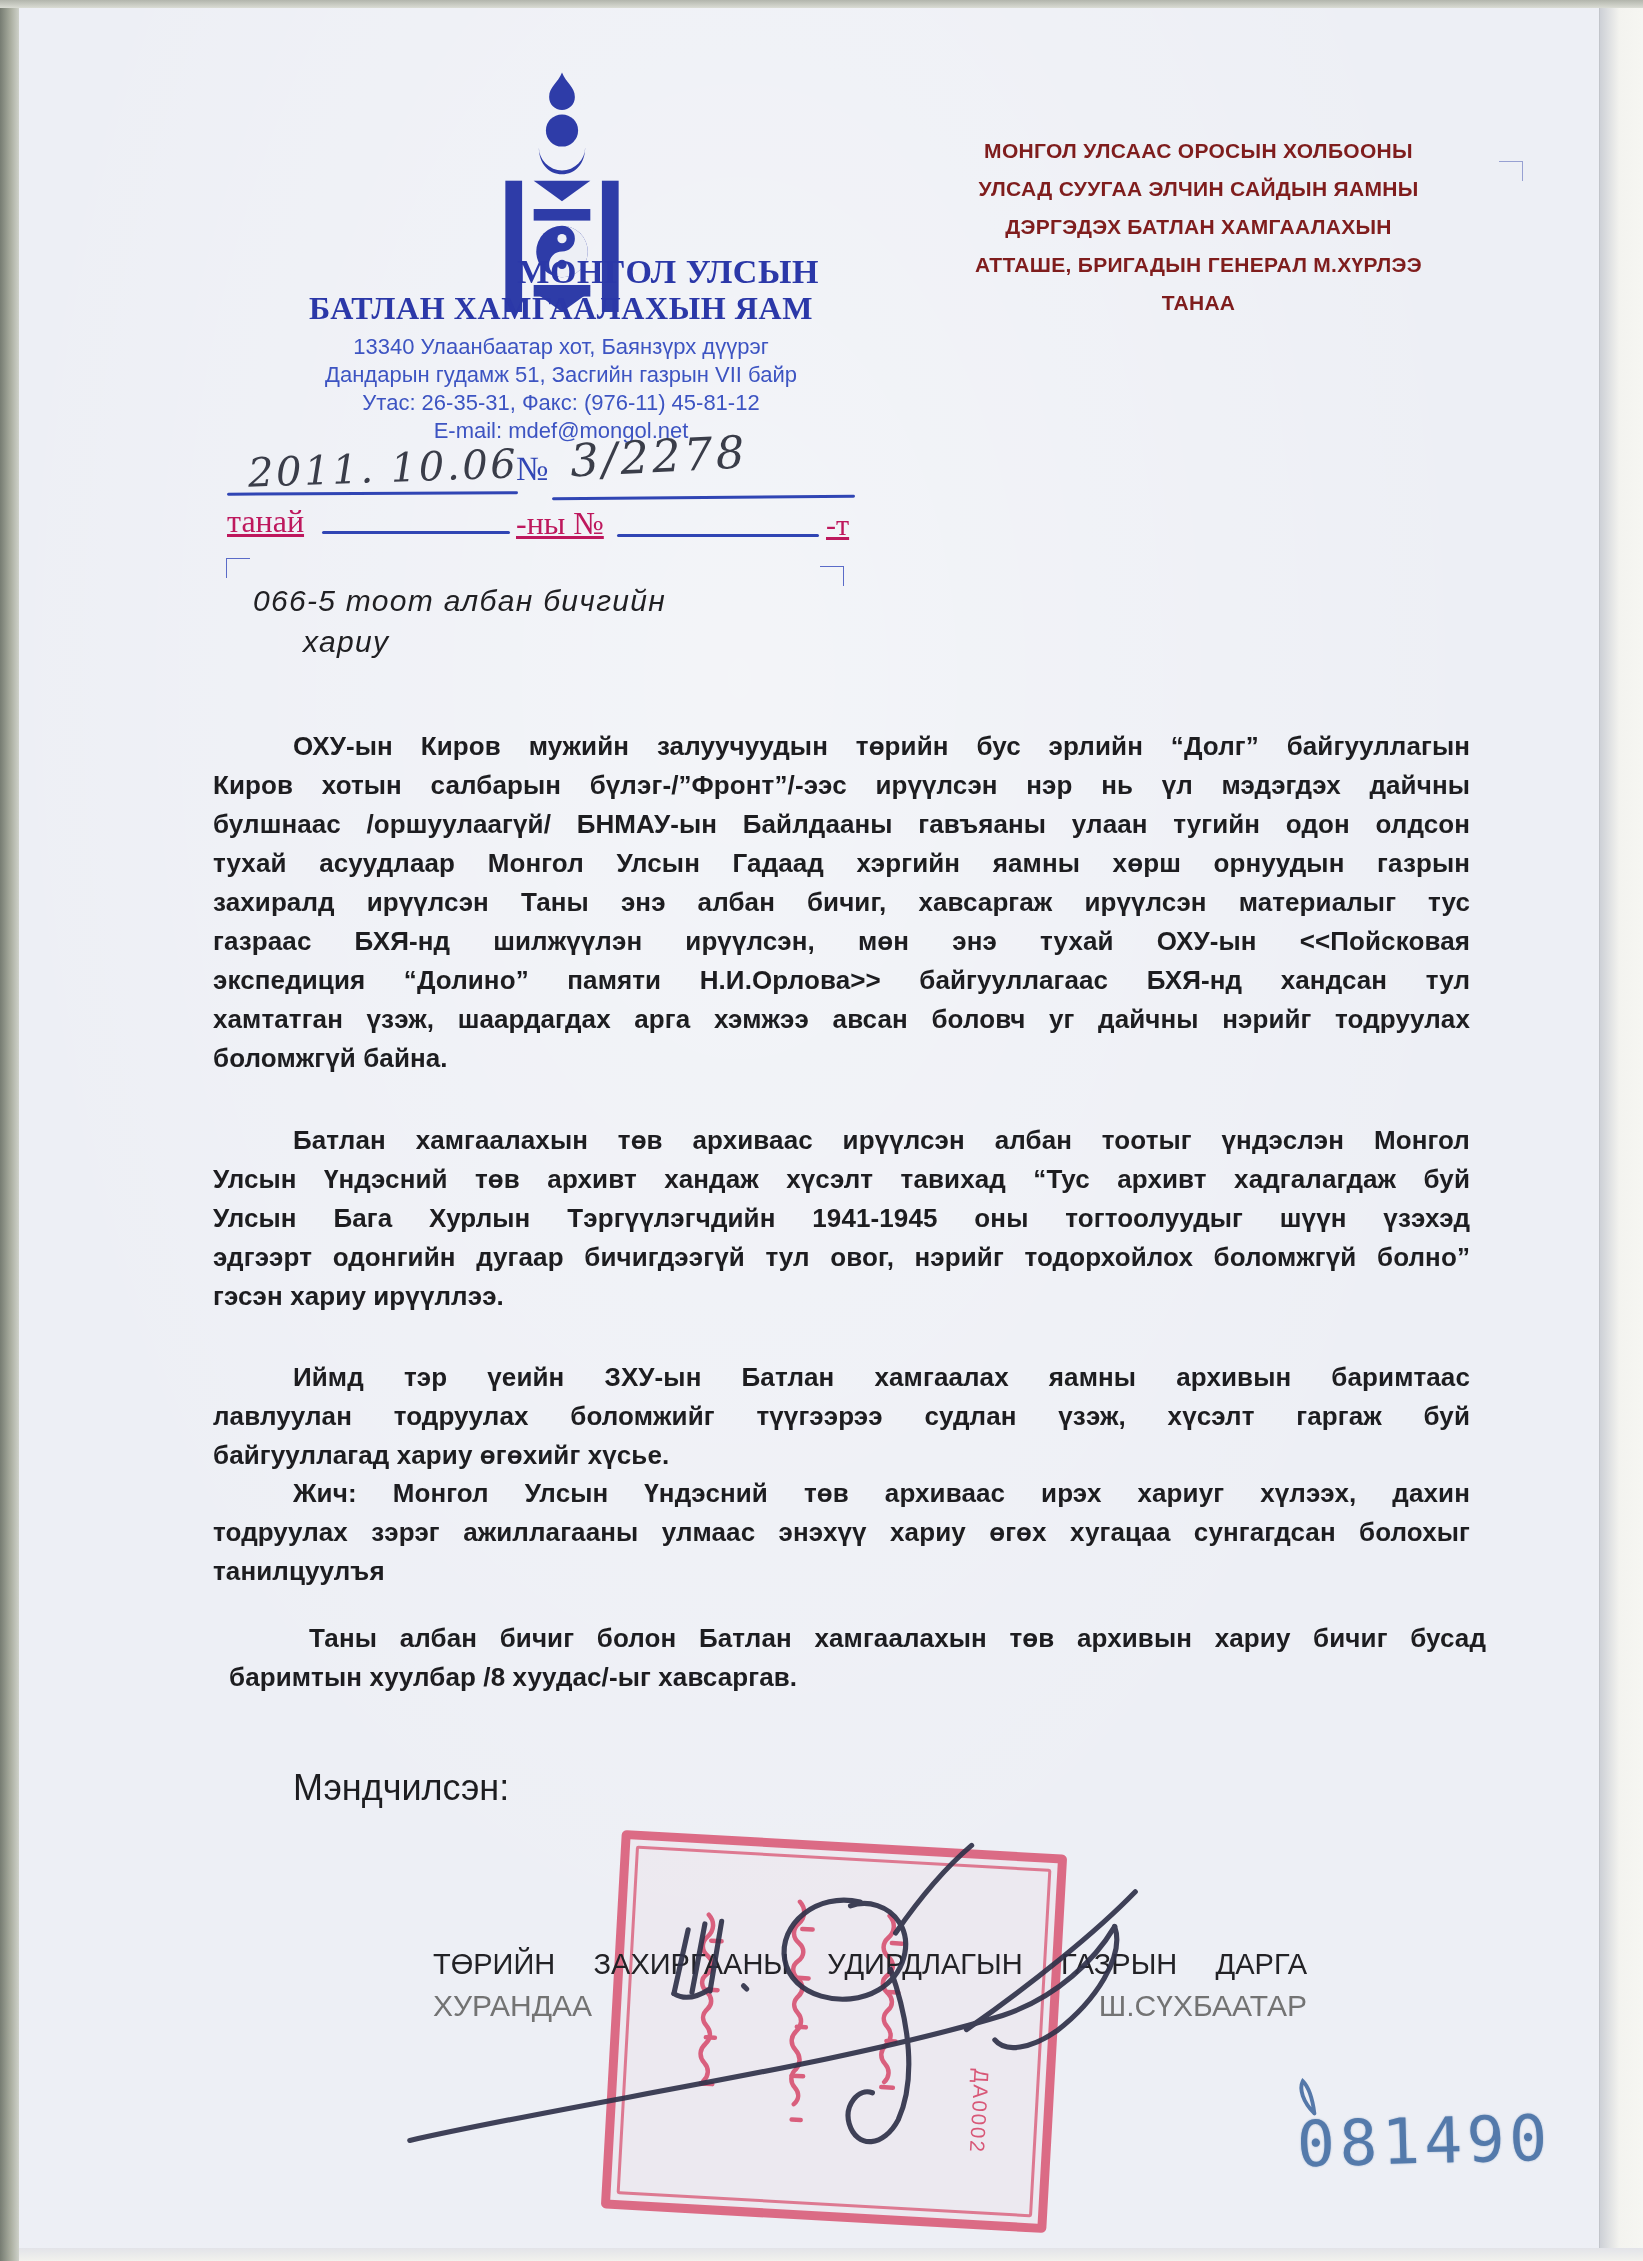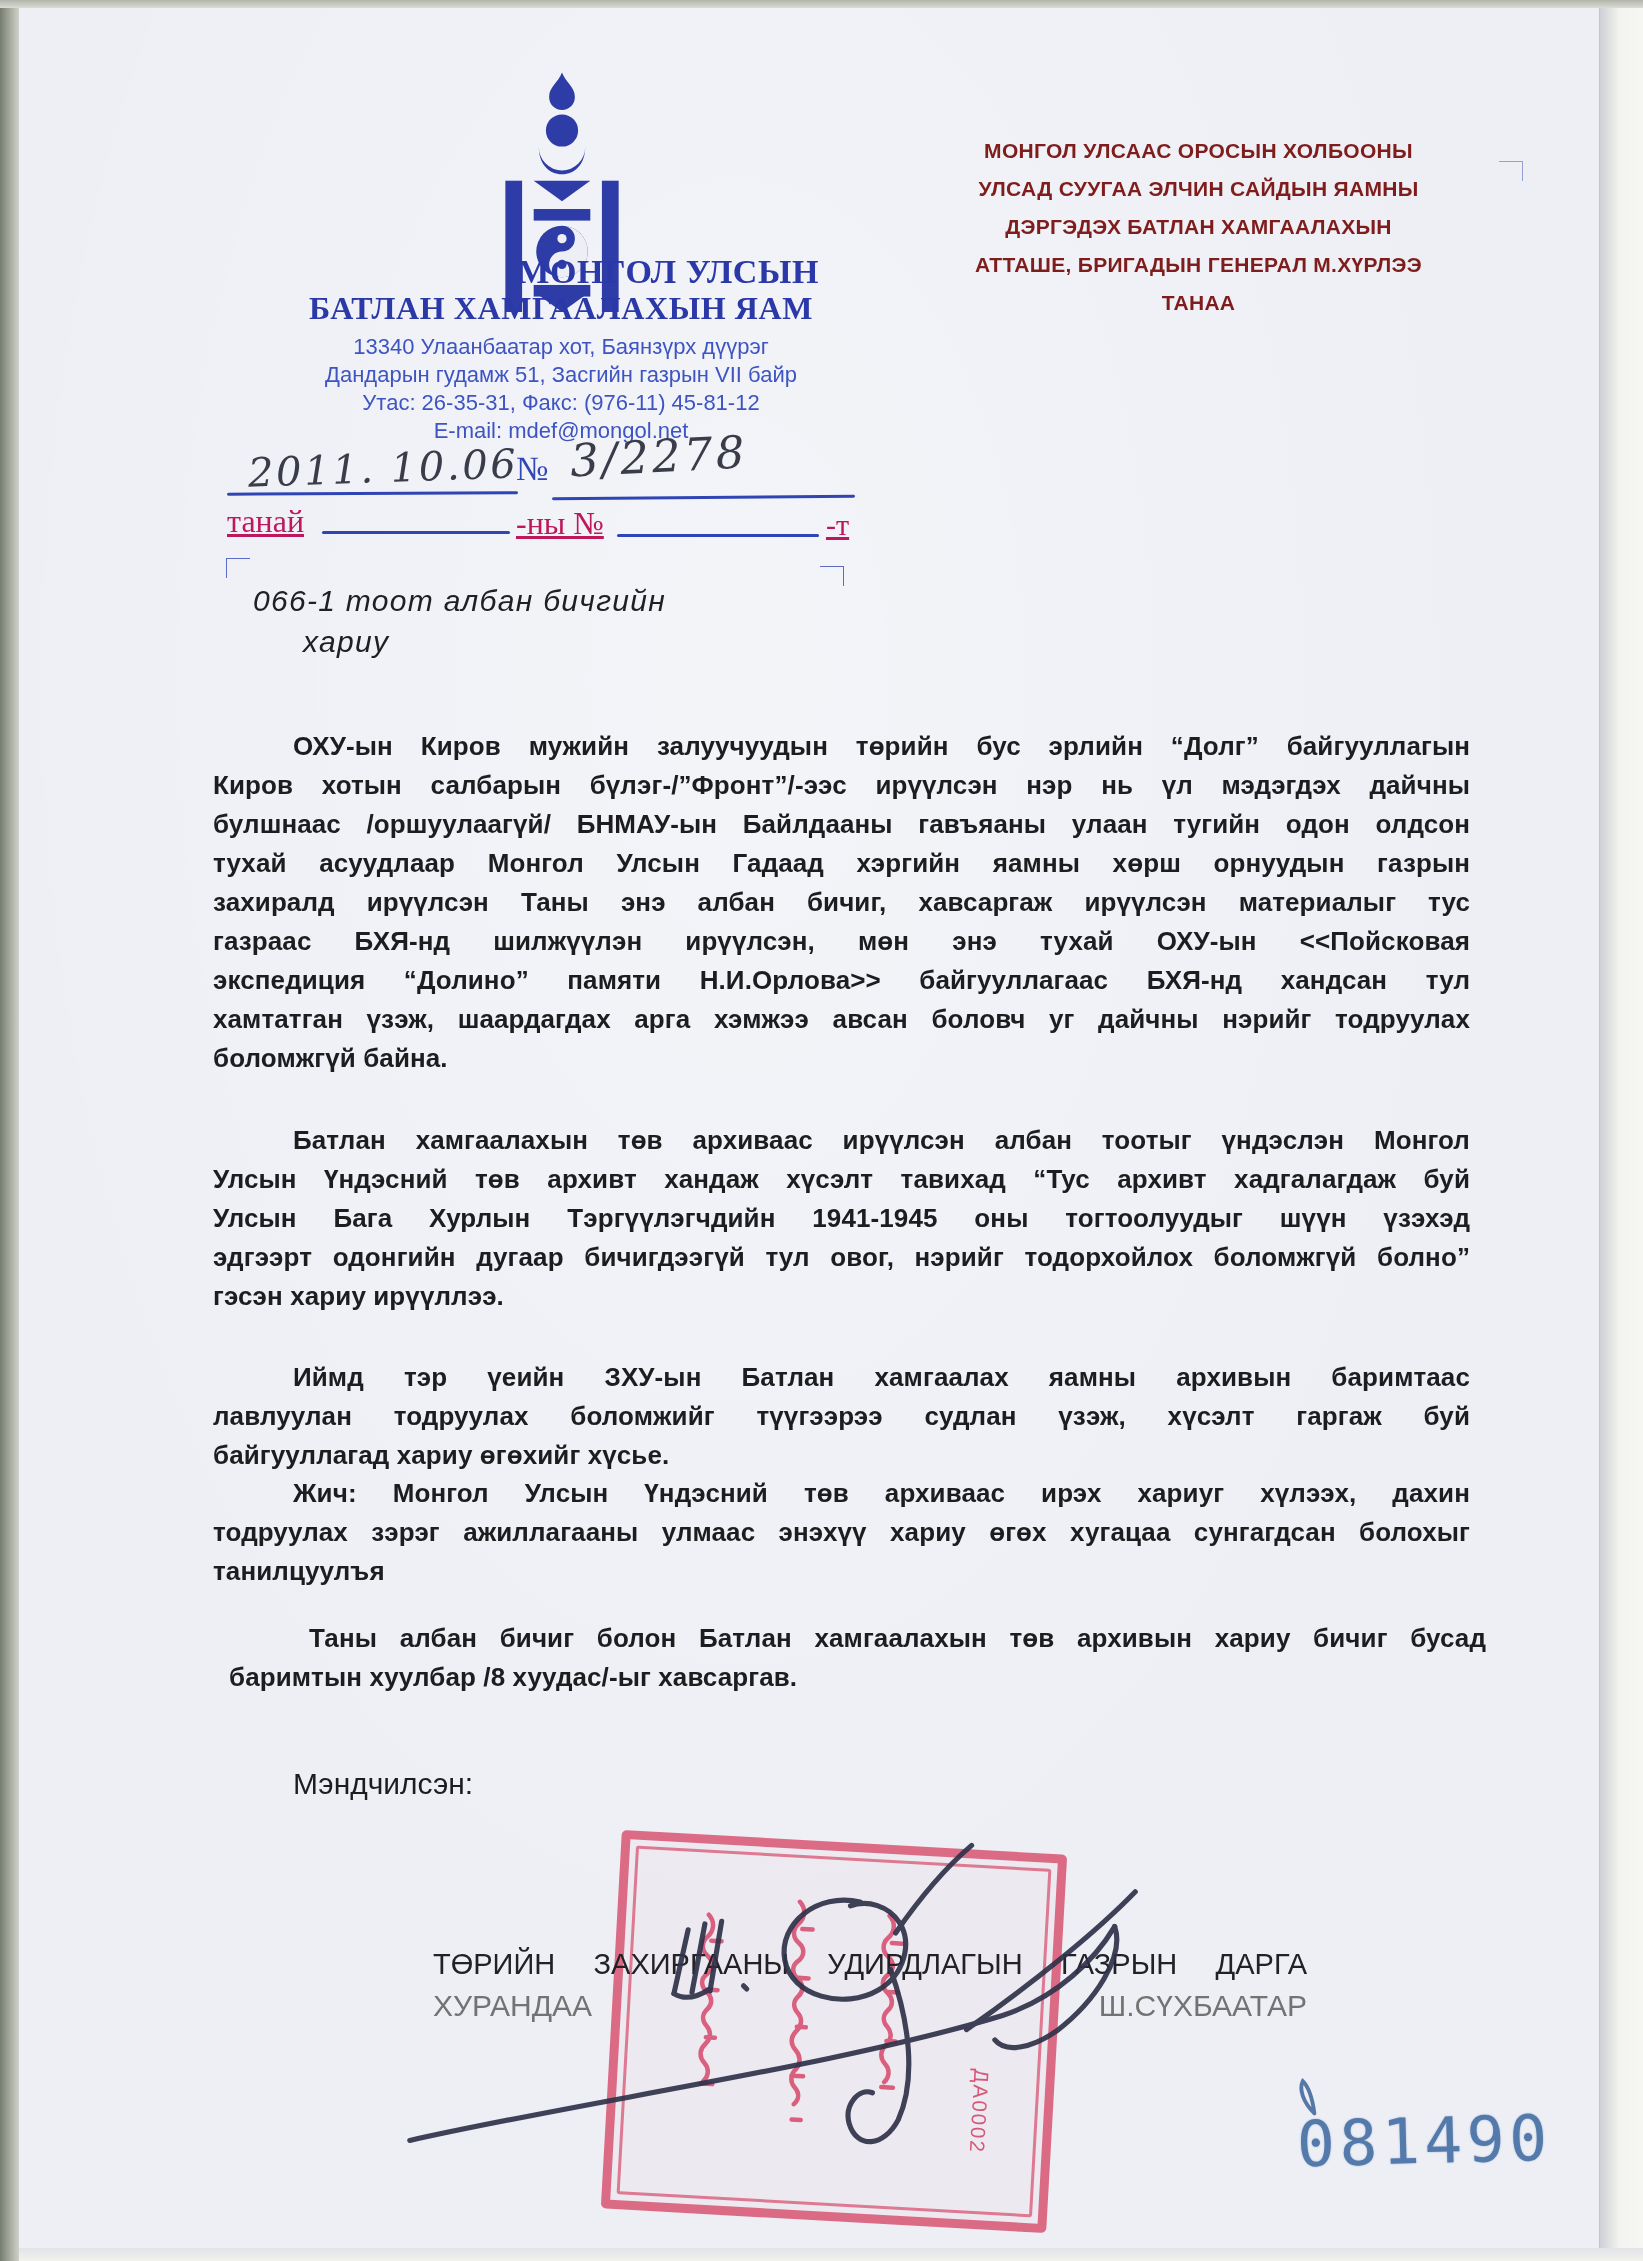--- a/index.html
+++ b/index.html
@@ -58,21 +58,21 @@
   .subject{font-style:italic;font-size:30px;color:#202023;letter-spacing:1.3px;}
   .subj1{left:253px;top:584px;}
   .subj2{left:303px;top:625px;}
 
   
   .bodypara{left:213px;width:1257px;font-size:26px;letter-spacing:0.1px;color:#1d1d20;font-weight:bold;}
   .bodypara .line{height:39px;line-height:39px;text-align:justify;text-align-last:justify;white-space:normal;}
   .bodypara .line.first{text-indent:80px;}
   .bodypara .line.last{text-align-last:left;}
   .p1{top:727px;} .p2{top:1121px;} .p3{top:1358px;} .p4{top:1474px;} .p5{top:1619px;margin-left:16px;}
-  .closing{left:293px;top:1767px;font-size:30px;}
+  .closing{left:293px;top:1767px;font-size:36px;}
 
   
   .sig-title{left:433px;top:1945px;width:874px;font-size:29px;color:#222226;
              text-align:justify;text-align-last:justify;height:39px;line-height:39px;}
   .sig-row{left:433px;top:1986px;width:874px;display:flex;justify-content:space-between;
            font-size:30px;color:#737373;line-height:39px;}
 
   
   .stamp{left:611px;top:1842px;width:428px;height:361px;transform:rotate(3.2deg);
          border:9px solid rgba(215,72,104,.78);border-radius:5.2px;background:rgba(215,72,104,.035);}
@@ -143,21 +143,21 @@
   <div class="abs ref2-label ref2-a z2">танай</div>
   <div class="abs uline ul3 z2"></div>
   <div class="abs ref2-label ref2-b z2">-ны №</div>
   <div class="abs uline ul4 z2"></div>
   <div class="abs ref2-label ref2-c z2">-т</div>
 
   <div class="abs corner tl c-subj-l z2"></div>
   <div class="abs corner tr c-subj-r z2"></div>
   <div class="abs corner tr c-page-r z2"></div>
 
-  <div class="abs subject subj1 z2">066-1 тоот албан бичгийн</div>
+  <div class="abs subject subj1 z2">066-5 тоот албан бичгийн</div>
   <div class="abs subject subj2 z2">хариу</div>
 
   <div class="abs bodypara p1 z2">
       <div class="line first">ОХУ-ын Киров мужийн залуучуудын төрийн бус эрлийн “Долг” байгууллагын</div>
       <div class="line">Киров хотын салбарын бүлэг-/”Фронт”/-ээс ирүүлсэн нэр нь үл мэдэгдэх дайчны</div>
       <div class="line">булшнаас /оршуулаагүй/ БНМАУ-ын Байлдааны гавъяаны улаан тугийн одон олдсон</div>
       <div class="line">тухай асуудлаар Монгол Улсын Гадаад хэргийн яамны хөрш орнуудын газрын</div>
       <div class="line">захиралд ирүүлсэн Таны энэ албан бичиг, хавсаргаж ирүүлсэн материалыг тус</div>
       <div class="line">газраас БХЯ-нд шилжүүлэн ирүүлсэн, мөн энэ тухай ОХУ-ын &lt;&lt;Пойсковая</div>
       <div class="line">экспедиция “Долино” памяти Н.И.Орлова&gt;&gt; байгууллагаас БХЯ-нд хандсан тул</div>

